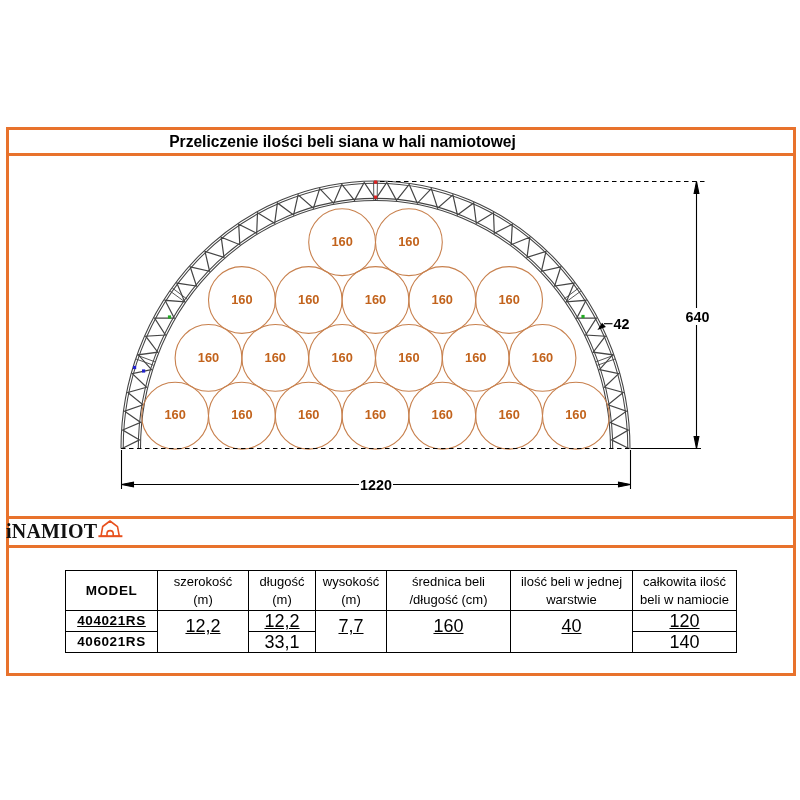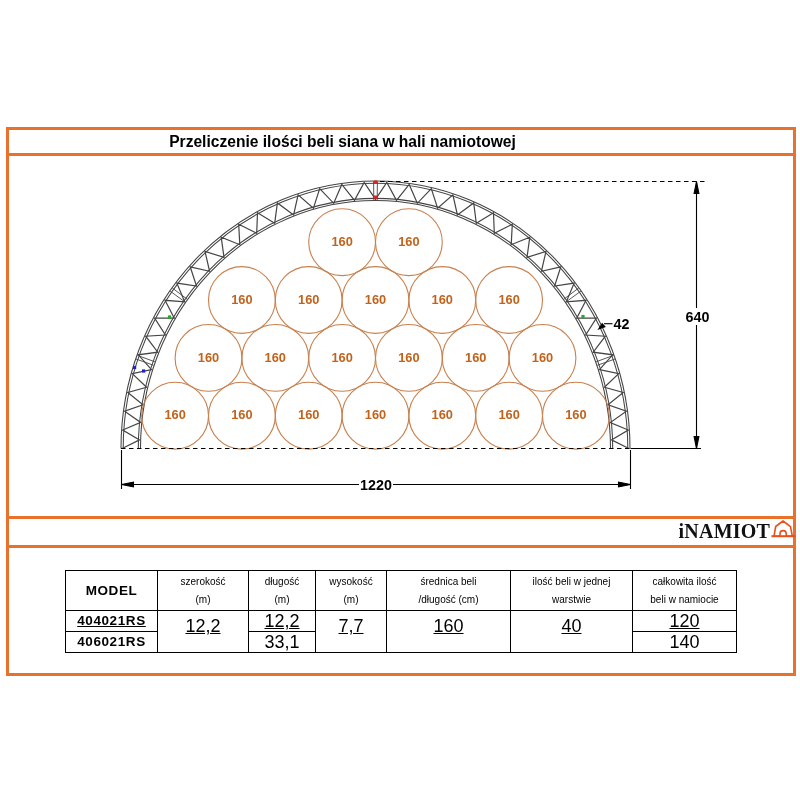--- a/index.html
+++ b/index.html
@@ -1,27 +1,27 @@
 <!DOCTYPE html>
 <html><head>
 <meta charset="utf-8">
 <style>
   html,body{margin:0;padding:0;background:#fff;width:800px;height:800px;overflow:hidden;}
   body{font-family:"Liberation Sans", sans-serif;position:relative;}
   .abs{position:absolute;}
   #frame{left:6px;top:127px;width:784px;height:543px;border:3px solid #e8722c;}
   .rule{left:6px;width:790px;height:3px;background:#e8722c;}
   #titlebar{left:6px;top:130px;width:660px;height:23px;text-align:center;text-indent:13px;font-weight:bold;font-size:15.6px;color:#000;line-height:24px;}
-  #logobar{left:6px;top:519px;width:790px;height:26px;text-align:right;line-height:23px;}
+  #logobar{left:6px;top:519px;width:790px;height:26px;text-align:left;line-height:23px;}
   #logotext{font-family:"Liberation Serif", serif;font-weight:bold;font-size:20px;color:#111;letter-spacing:0.2px;vertical-align:middle;}
   #diagram{display:block;} #logobar svg{display:inline-block;}
   #diagram{left:0;top:0;}
   table{border-collapse:collapse;table-layout:fixed;padding-left:24px;}
   #spec{left:65px;top:570px;}
-  #spec td{border:1px solid #000;text-align:center;vertical-align:middle;padding:0;font-size:10px;line-height:18px;}
+  #spec td{border:1px solid #000;text-align:center;vertical-align:middle;padding:0;font-size:13px;line-height:18px;}
   #spec .mdl{font-weight:bold;font-size:13.5px;letter-spacing:0.6px;}
   #spec .val{font-size:18px;line-height:20px;} #spec .vtop{vertical-align:top;padding-top:5px;}
 </style>
 </head>
 <body>
 
 <div class="abs" id="frame"></div>
 
 <div class="abs rule" style="top:153px;"></div>
 

